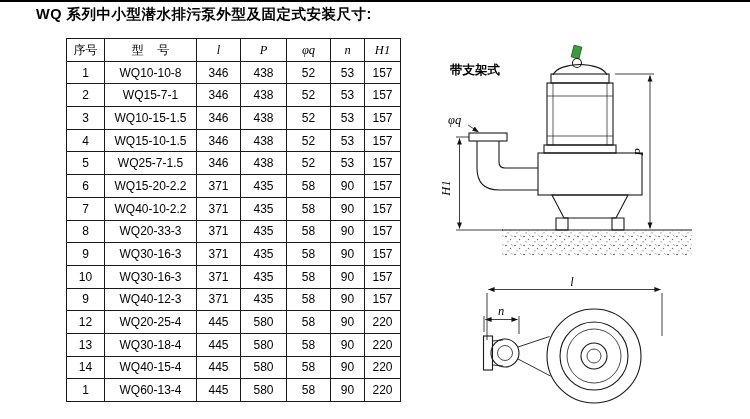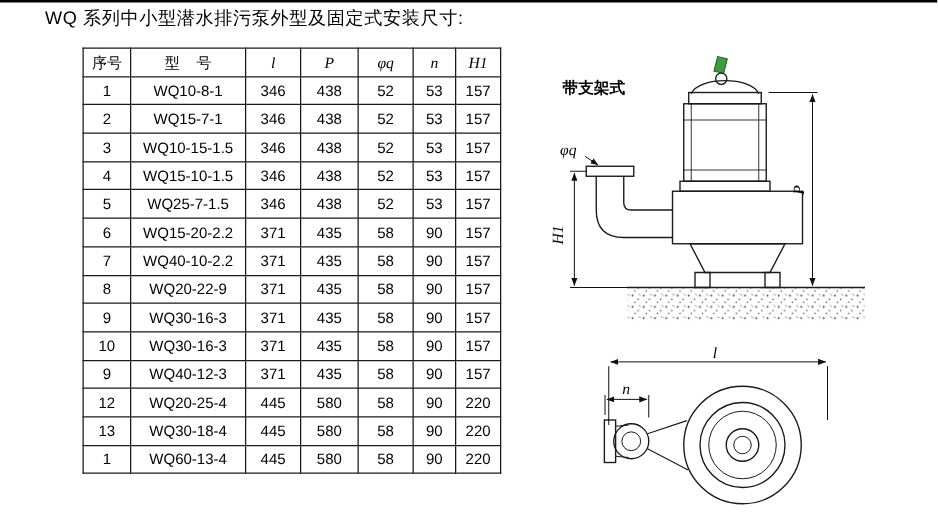--- a/index.html
+++ b/index.html
@@ -6,21 +6,21 @@
   html, body { margin: 0; padding: 0; }
   body {
     width: 750px; height: 419px;
     background: #fff; color: #000;
     position: relative; overflow: hidden;
     font-family: "Liberation Sans", "DejaVu Sans", sans-serif;
   }
   .topline { position: absolute; left: 0; top: 0; width: 750px; height: 2px; background: #000; }
   .title {
     position: absolute; left: 36px; top: 5px; margin: 0;
-    font-size: 14.5px; font-weight: normal; letter-spacing: 0.5px;
+    font-size: 14.5px; font-weight: bold; letter-spacing: 0.5px;
   }
   table.spec {
     position: absolute; left: 66px; top: 38px; width: 334px;
     border-collapse: collapse; table-layout: fixed; padding-left: 28px;
   }
   .spec th, .spec td {
     border: 1px solid #1a1a1a; text-align: center; vertical-align: middle;
     font-size: 12px; font-weight: normal; height: 22.7px; padding: 0;
     white-space: pre; overflow: hidden; line-height: 1;
   }
@@ -61,21 +61,21 @@
         <th class="dim">l</th>
         <th class="dim">P</th>
         <th class="dim">φq</th>
         <th class="dim">n</th>
         <th class="dim">H1</th>
       </tr>
   </thead>
   <tbody>
       <tr>
         <td>1</td>
-        <td>WQ10-8-1</td>
+        <td>WQ10-10-8</td>
         <td>346</td>
         <td>438</td>
         <td>52</td>
         <td>53</td>
         <td>157</td>
       </tr>
       <tr>
         <td>2</td>
         <td>WQ15-7-1</td>
         <td>346</td>
@@ -124,21 +124,21 @@
         <td>7</td>
         <td>WQ40-10-2.2</td>
         <td>371</td>
         <td>435</td>
         <td>58</td>
         <td>90</td>
         <td>157</td>
       </tr>
       <tr>
         <td>8</td>
-        <td>WQ20-22-9</td>
+        <td>WQ20-33-3</td>
         <td>371</td>
         <td>435</td>
         <td>58</td>
         <td>90</td>
         <td>157</td>
       </tr>
       <tr>
         <td>9</td>
         <td>WQ30-16-3</td>
         <td>371</td>
@@ -170,20 +170,29 @@
         <td>WQ20-25-4</td>
         <td>445</td>
         <td>580</td>
         <td>58</td>
         <td>90</td>
         <td>220</td>
       </tr>
       <tr>
         <td>13</td>
         <td>WQ30-18-4</td>
+        <td>445</td>
+        <td>580</td>
+        <td>58</td>
+        <td>90</td>
+        <td>220</td>
+      </tr>
+      <tr>
+        <td>14</td>
+        <td>WQ40-15-4</td>
         <td>445</td>
         <td>580</td>
         <td>58</td>
         <td>90</td>
         <td>220</td>
       </tr>
       <tr>
         <td>1</td>
         <td>WQ60-13-4</td>
         <td>445</td>

